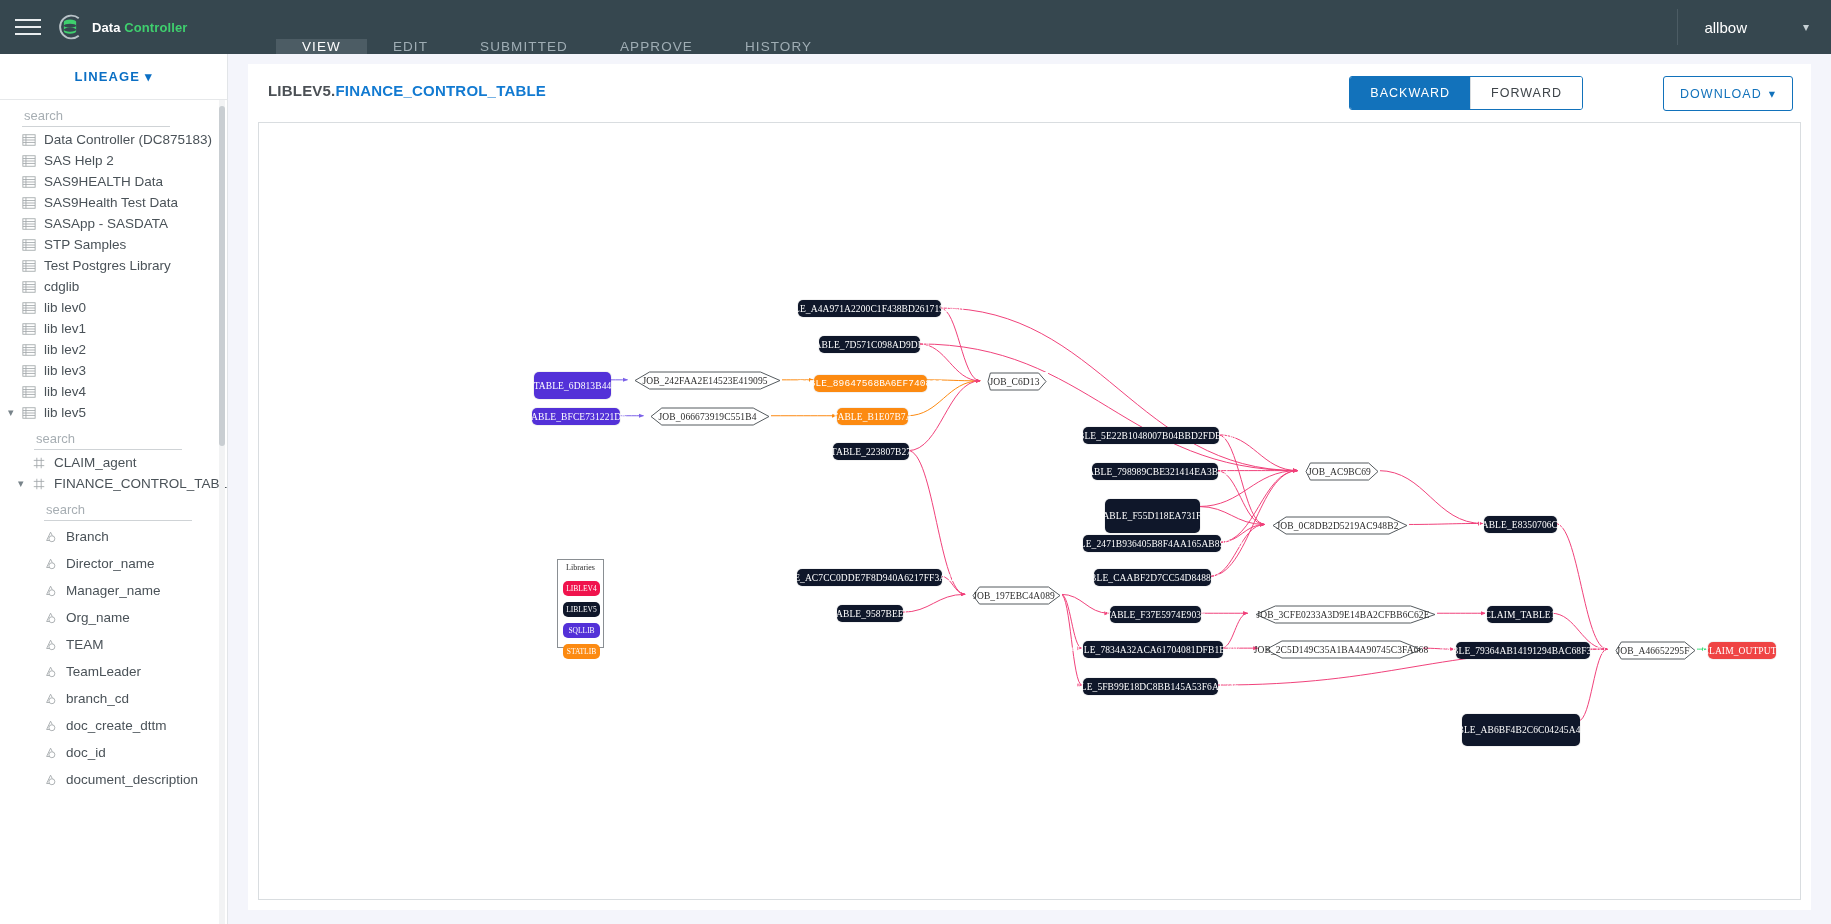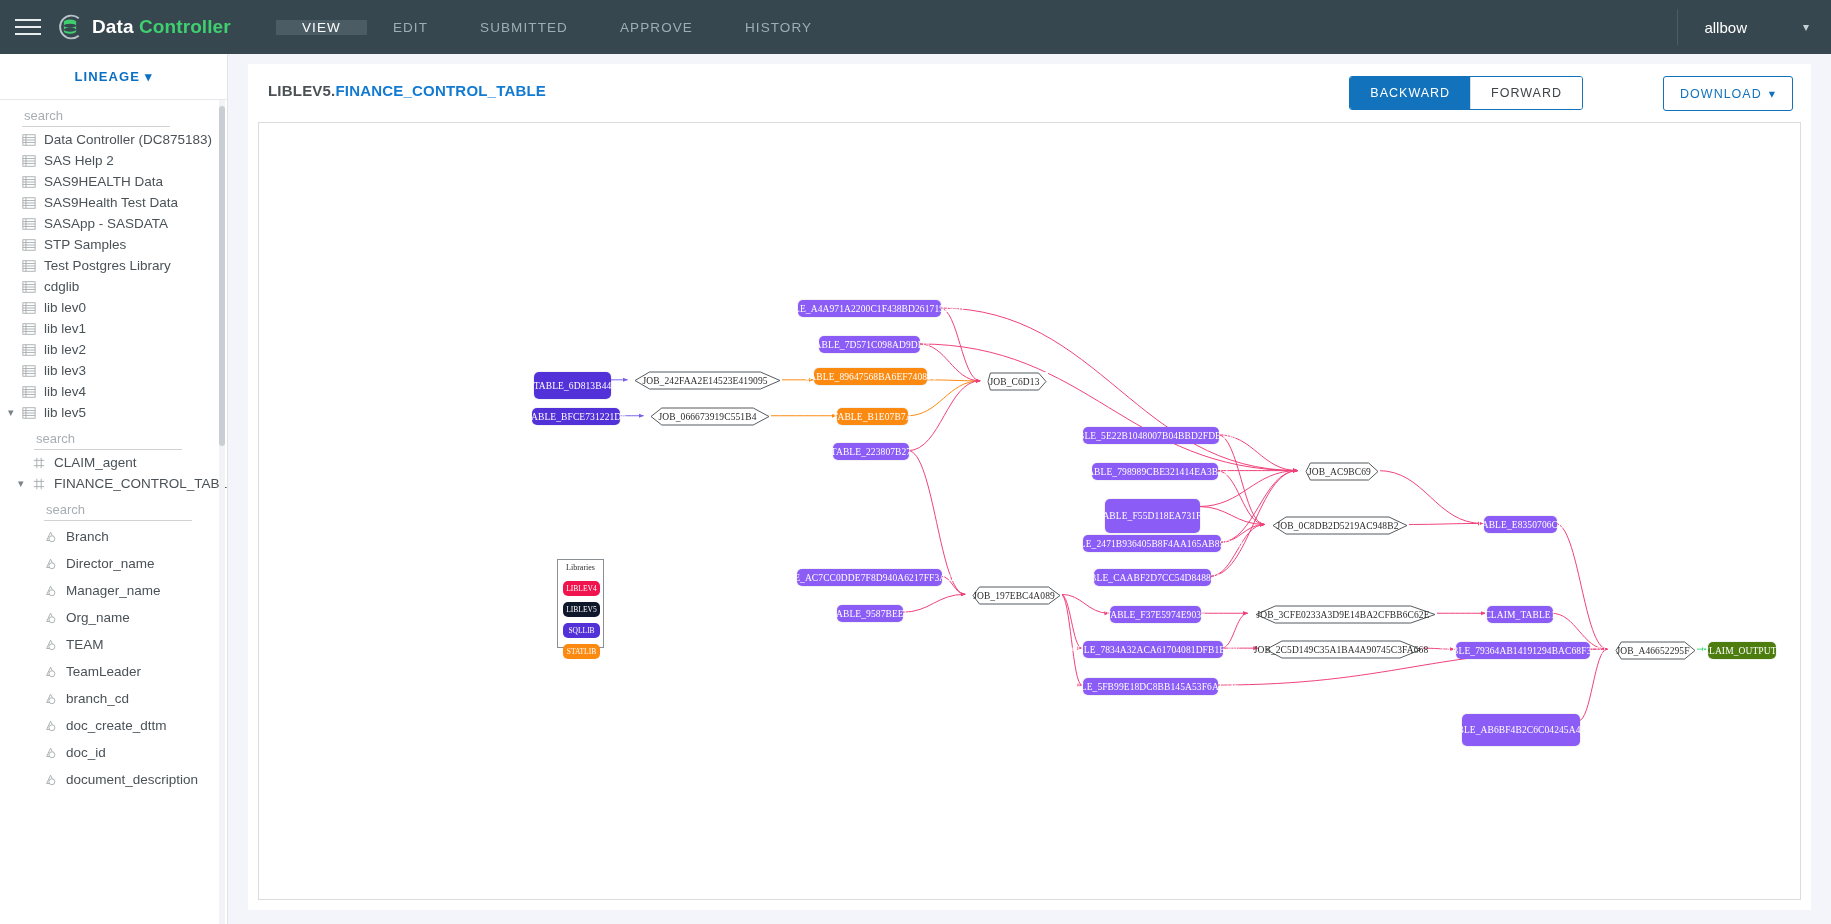--- a/index.html
+++ b/index.html
@@ -24,26 +24,26 @@
     align-items: center; justify-content: center; gap: 5px;
     cursor: pointer;
   }
   .hamburger span { display: block; width: 26px; height: 2px; background: #e9edef; }
   .brand {
     display: flex; align-items: center; gap: 8px;
     padding-right: 24px; min-width: 220px;
   }
   .brand-logo { width: 28px; height: 28px; flex: 0 0 28px; }
   .brand-text {
-    font-size: 19px; font-weight: bold; letter-spacing: .1px;
+    font-size: 13px; font-weight: bold; letter-spacing: .1px;
     white-space: nowrap;
   }
   .brand-text .w1 { color: #ffffff; }
   .brand-text .w2 { color: #3fcf6e; }
-  .navtabs { display: flex; align-items: center; }
+  .navtabs { display: flex; align-items: flex-end; }
   .navtab {
     display: flex; align-items: center; justify-content: center;
     padding: 0 26px; min-width: 78px;
     color: #9fadb4; font-size: 13.5px; letter-spacing: 1.1px;
     cursor: pointer; user-select: none;
   }
   .navtab.active { background: #4c5c64; color: #ffffff; }
   .topbar-spacer { flex: 1 1 auto; }
   .user-divider { width: 1px; background: #4c5c64; margin: 9px 0; }
   .user-menu {
@@ -155,24 +155,24 @@
   
   .node {
     position: absolute;
     display: flex; align-items: center; justify-content: center;
     font-family: "Liberation Serif", serif;
     font-size: 9.5px; color: #ffffff; white-space: nowrap;
     border-radius: 5px; cursor: pointer; z-index: 5;
     box-shadow: 0 0 0 1px rgba(0,0,0,.05);
     letter-spacing: .1px;
   }
-  .node.crimson { background: #8b5cf6; }
+  .node.crimson { background: #0f172a; }
   .node.orange  { background: #fc8a11; }
   .node.purple  { background: #5331d8; }
-  .node.green   { background: #4d7c0f; }
+  .node.green   { background: #ef4444; }
   .node.job {
     background: #ffffff; color: #2b2b2b;
     border-radius: 0; box-shadow: none;
   }
   .job-shape { position: absolute; inset: 0; }
   .job-label { position: relative; z-index: 2; padding: 0 8px; }
 
   .legend-box {
     position: absolute; left: 298px; top: 436px;
     width: 47px; height: 89px;
@@ -585,21 +585,21 @@
           </div>
           <div class="node purple" style="left: 275px; top: 249px; width: 77px; height: 27px;">
             <span>TABLE_6D813B44</span>
           </div>
           <div class="node job" style="left: 369px; top: 248px; width: 154px; height: 19px;">
             <svg class="job-shape" viewBox="0 0 154 19" preserveAspectRatio="none">
               <polygon points="7,9.5 21.560000000000002,1 132.44,1 152,9.5 132.44,18 21.560000000000002,18" fill="#ffffff" stroke="#555b5f" stroke-width="1"></polygon>
             </svg>
             <span class="job-label">JOB_242FAA2E14523E419095</span>
           </div>
-          <div class="node orange" style="left: 555px; top: 245px; width: 113px; height: 17px;">
+          <div class="node orange" style="left: 555px; top: 252px; width: 113px; height: 17px; font-family: Liberation Mono, monospace;">
             <span>TABLE_89647568BA6EF740896</span>
           </div>
           <div class="node job" style="left: 722px; top: 249px; width: 67px; height: 19px;">
             <svg class="job-shape" viewBox="0 0 67 19" preserveAspectRatio="none">
               <polygon points="7,9.5 9.38,1 57.62,1 65,9.5 57.62,18 9.38,18" fill="#ffffff" stroke="#555b5f" stroke-width="1"></polygon>
             </svg>
             <span class="job-label">JOB_C6D13</span>
           </div>
           <div class="node purple" style="left: 273px; top: 285px; width: 88px; height: 17px;">
             <span>TABLE_BFCE731221D6</span>

